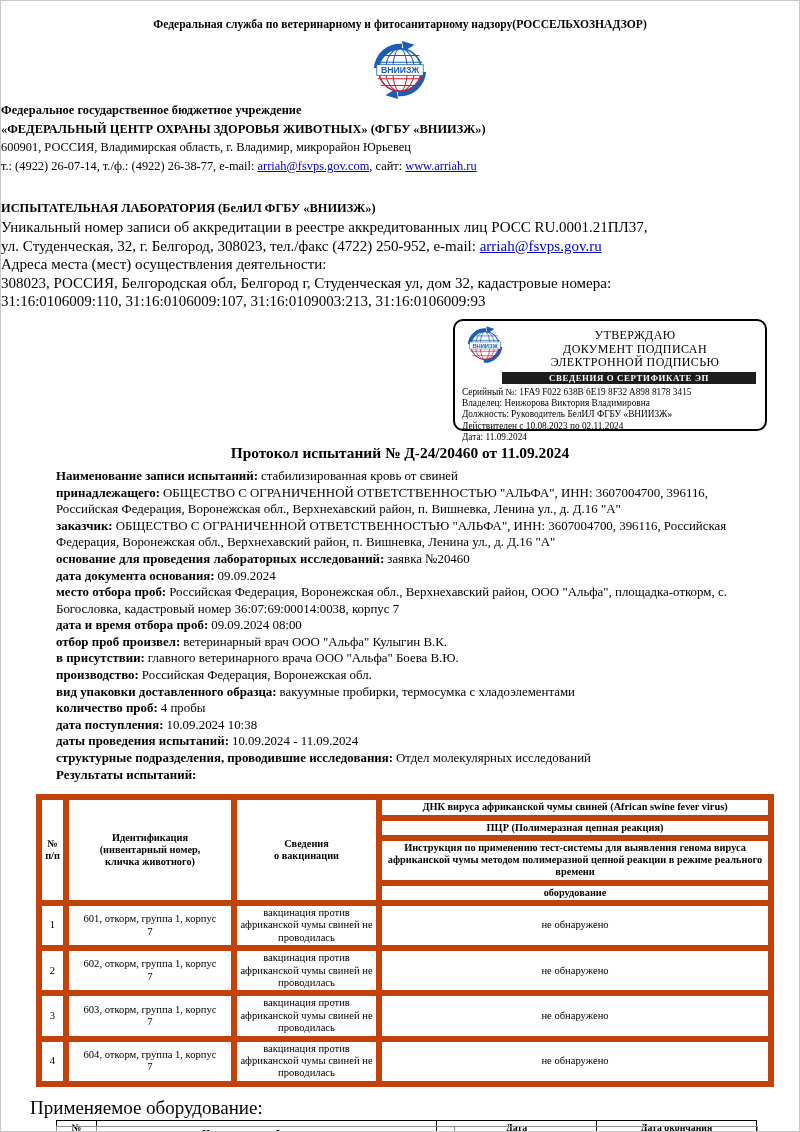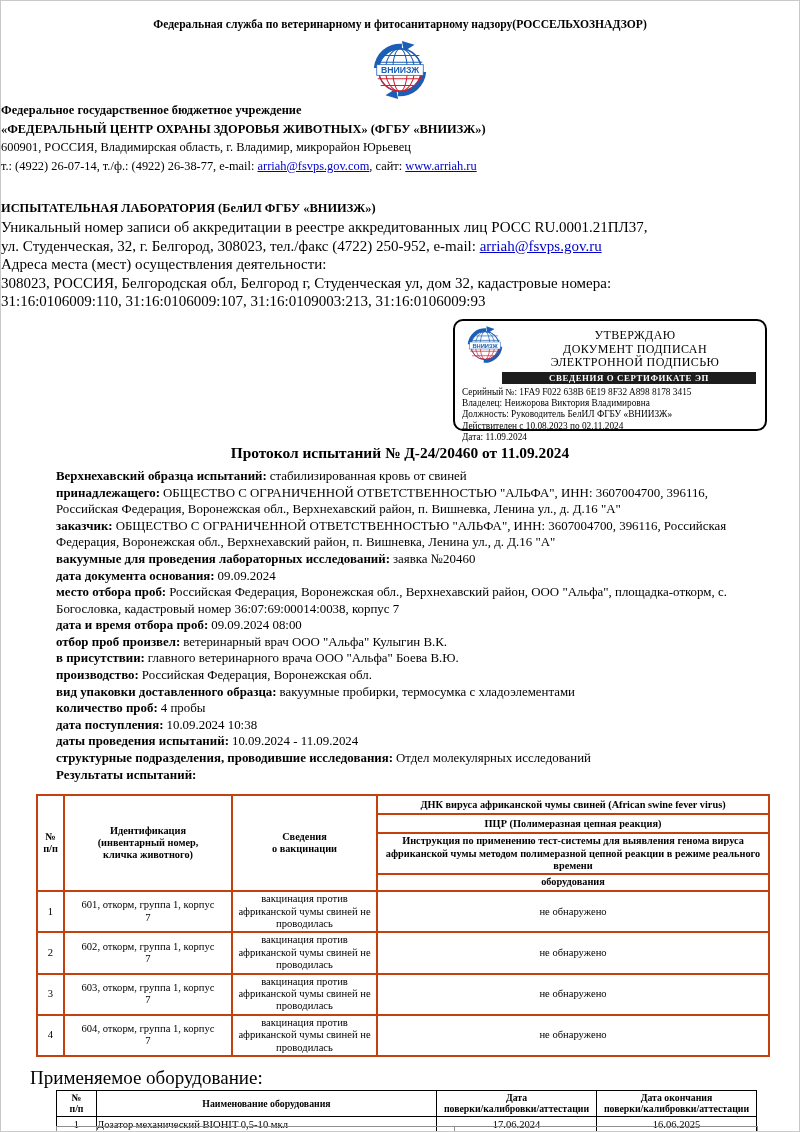--- a/index.html
+++ b/index.html
@@ -26,21 +26,21 @@
   .stamp-head{flex:1;text-align:center;font-size:12px;line-height:13.6px;letter-spacing:.4px;padding-top:1px}
   .stamp-bar{margin:2px 2px 3px 40px;background:#1d1d1d;color:#fff;text-align:center;
     font-size:8.8px;font-weight:bold;letter-spacing:.6px;padding:1px 0}
   .stamp-details{font-size:9.3px;line-height:11.2px}
   
   .title{text-align:center;font-weight:bold;font-size:15.4px;line-height:20px;margin-top:7px}
   .details{margin:5px 0 0 55px;width:692px;font-size:12.9px;line-height:16.6px}
   .details b{margin-right:3px}
   
   .rtable{border-collapse:collapse;table-layout:fixed;width:732px;margin:11px 0 0 35px}
-  .rtable th,.rtable td{border:2px solid #c2410c;padding:1px 3px;text-align:center;vertical-align:middle;overflow:hidden}
+  .rtable th,.rtable td{border:6px solid #c2410c;padding:1px 3px;text-align:center;vertical-align:middle;overflow:hidden}
   .rtable th{font-weight:bold;font-size:10.3px;line-height:12.3px}
   .rtable td{font-size:10.6px;line-height:12.4px}
   tr.h1{height:19px}tr.h2{height:19px}tr.h3{height:33px}tr.h4{height:17px}
   tr.brow{height:39px}
   .pl{white-space:pre-line}
   
   .etitle{margin:12px 0 0 29px;font-size:19px;line-height:17px}
   .etable{border-collapse:collapse;table-layout:fixed;width:700px;margin:4px 0 0 55px}
   .etable th,.etable td{border:1px solid #000;padding:1px 3px;text-align:center;vertical-align:middle}
   .etable th{font-weight:bold;font-size:9.8px;line-height:11px}
@@ -157,24 +157,24 @@
         <div>Должность: Руководитель БелИЛ ФГБУ «ВНИИЗЖ»</div>
         <div>Действителен с 10.08.2023 по 02.11.2024</div>
         <div>Дата: 11.09.2024</div>
       </div>
     </div>
   </div>
 
   <div class="title">Протокол испытаний № Д-24/20460 от 11.09.2024</div>
 
   <div class="details">
-    <div><b>Верхнехавский образца испытаний:</b><span>стабилизированная кровь от свиней</span></div>
+    <div><b>Наименование записи испытаний:</b><span>стабилизированная кровь от свиней</span></div>
     <div><b>принадлежащего:</b><span>ОБЩЕСТВО С ОГРАНИЧЕННОЙ ОТВЕТСТВЕННОСТЬЮ "АЛЬФА", ИНН: 3607004700, 396116, Российская Федерация, Воронежская обл., Верхнехавский район, п. Вишневка, Ленина ул., д. Д.16 "А"</span></div>
     <div><b>заказчик:</b><span>ОБЩЕСТВО С ОГРАНИЧЕННОЙ ОТВЕТСТВЕННОСТЬЮ "АЛЬФА", ИНН: 3607004700, 396116, Российская Федерация, Воронежская обл., Верхнехавский район, п. Вишневка, Ленина ул., д. Д.16 "А"</span></div>
-    <div><b>вакуумные для проведения лабораторных исследований:</b><span>заявка №20460</span></div>
+    <div><b>основание для проведения лабораторных исследований:</b><span>заявка №20460</span></div>
     <div><b>дата документа основания:</b><span>09.09.2024</span></div>
     <div><b>место отбора проб:</b><span>Российская Федерация, Воронежская обл., Верхнехавский район, ООО "Альфа", площадка-откорм, с. Богословка, кадастровый номер 36:07:69:00014:0038, корпус 7</span></div>
     <div><b>дата и время отбора проб:</b><span>09.09.2024 08:00</span></div>
     <div><b>отбор проб произвел:</b><span>ветеринарный врач ООО "Альфа" Кулыгин В.К.</span></div>
     <div><b>в присутствии:</b><span>главного ветеринарного врача ООО "Альфа" Боева В.Ю.</span></div>
     <div><b>производство:</b><span>Российская Федерация, Воронежская обл.</span></div>
     <div><b>вид упаковки доставленного образца:</b><span>вакуумные пробирки, термосумка с хладоэлементами</span></div>
     <div><b>количество проб:</b><span>4 пробы</span></div>
     <div><b>дата поступления:</b><span>10.09.2024 10:38</span></div>
     <div><b>даты проведения испытаний:</b><span>10.09.2024 - 11.09.2024</span></div>
@@ -200,21 +200,21 @@
 о вакцинации</th>
         <th>ДНК вируса африканской чумы свиней (African swine fever virus)</th>
       </tr>
       <tr class="h2">
           <th>ПЦР (Полимеразная цепная реакция)</th>
         </tr>
       <tr class="h3">
           <th>Инструкция по применению тест-системы для выявления генома вируса африканской чумы методом полимеразной цепной реакции в режиме реального времени</th>
         </tr>
       <tr class="h4">
-          <th>оборудования</th>
+          <th>оборудование</th>
         </tr>
       <tr class="brow">
         <td>1</td>
         <td class="pl">601, откорм, группа 1, корпус
 7</td>
         <td class="pl">вакцинация против
 африканской чумы свиней не
 проводилась</td>
         <td>не обнаружено</td>
       </tr>

